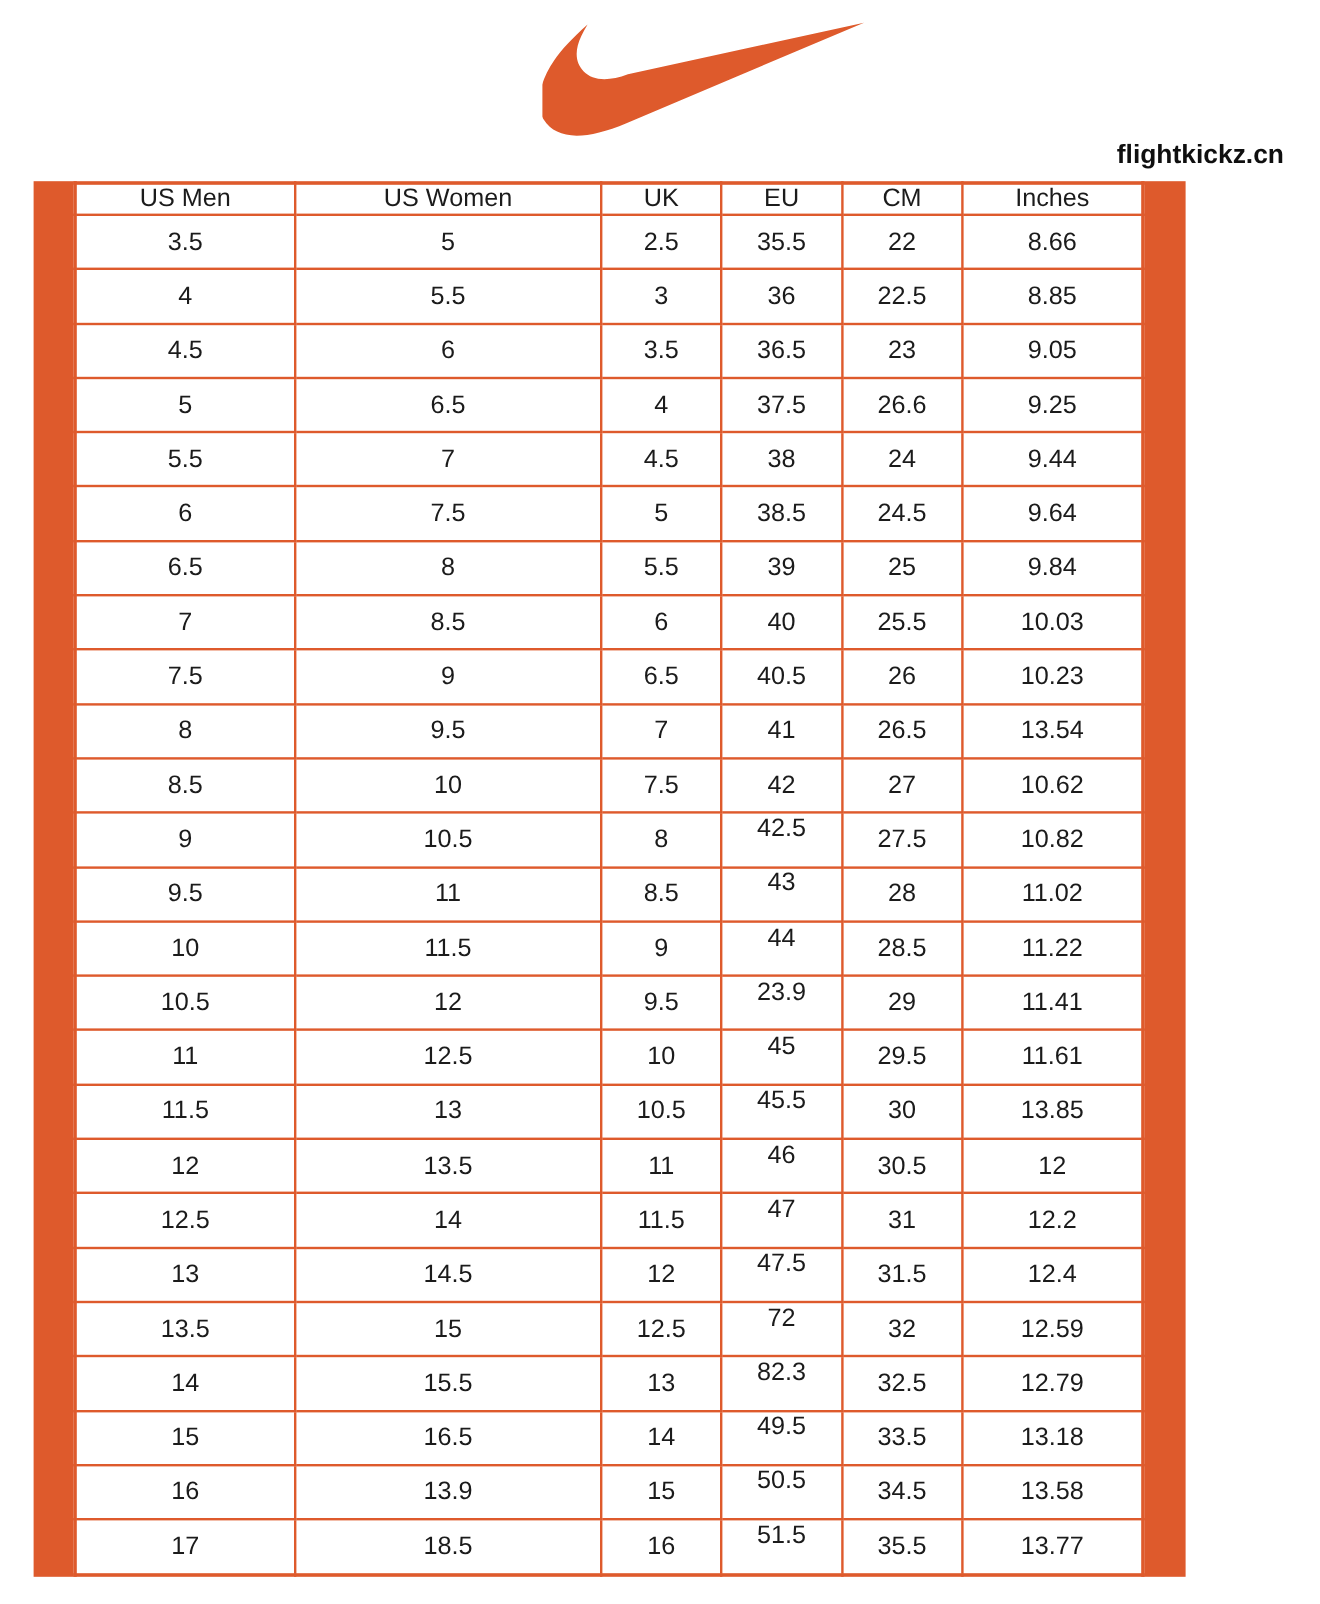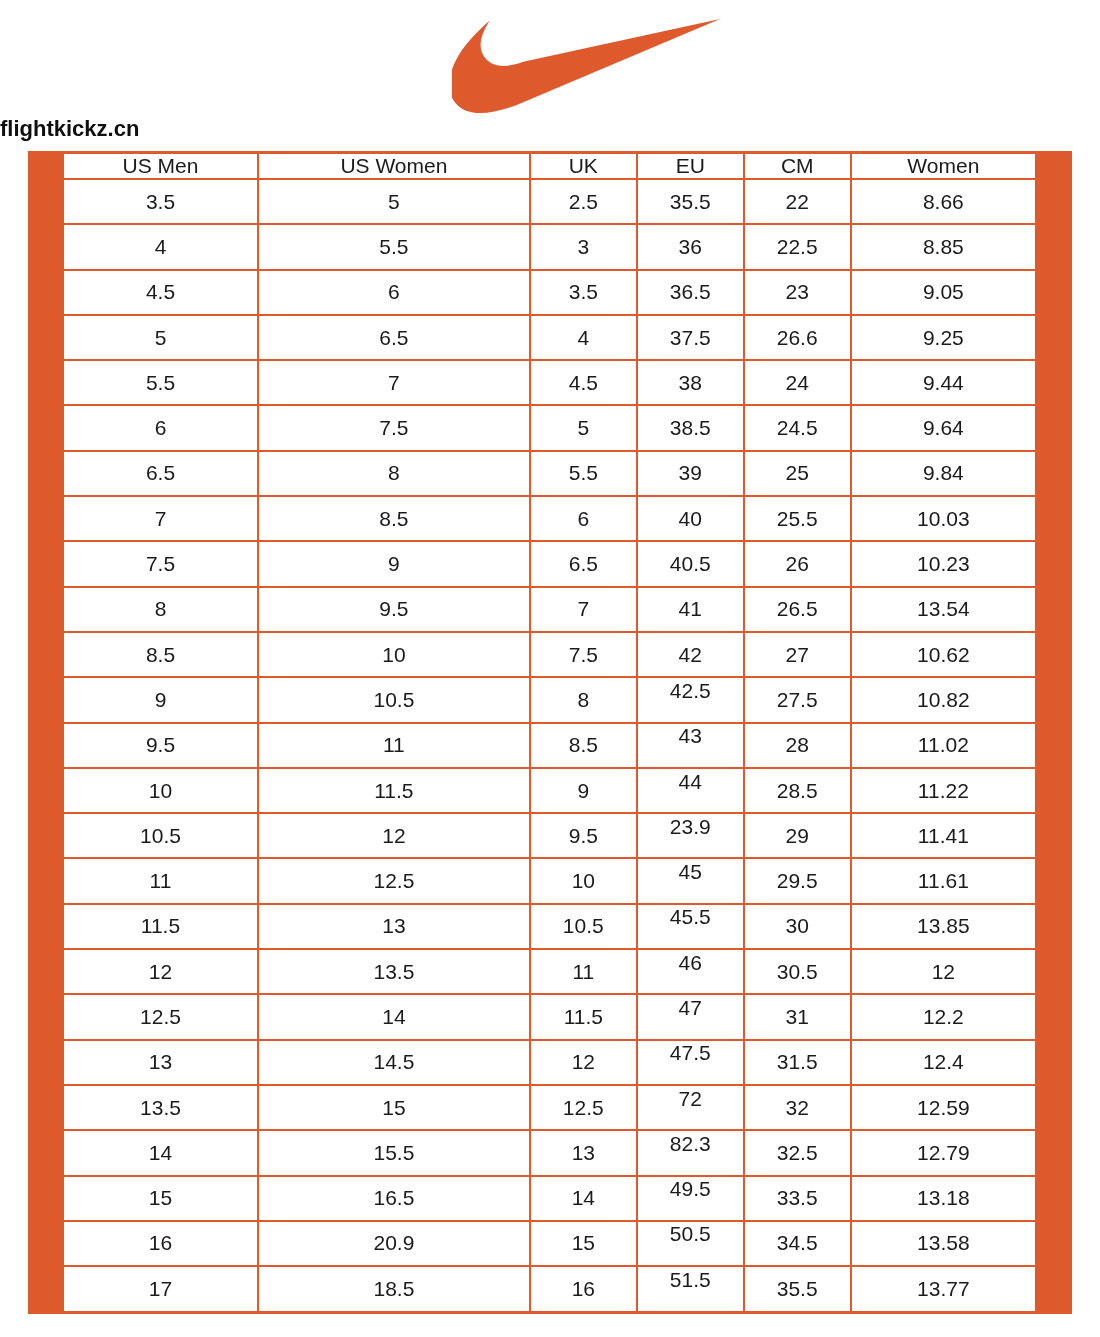--- a/index.html
+++ b/index.html
@@ -23,30 +23,31 @@
     top: 18px;
     width: 268px;
     height: 96px;
   }
   .swoosh path { fill: var(--accent); }
   .brand {
     position: absolute;
     top: 114px;
     left: 0;
     width: 1070px;
+    text-align: right;
     font-size: 22px;
     line-height: 30px;
     font-weight: 600;
     color: #0f0f0f;
   }
   .band {
     position: absolute;
     left: 28px;
     top: 151px;
-    width: 1044px;
+    width: 960px;
     height: 1163px;
     display: flex;
   }
   .bar { background: var(--accent); flex: 0 0 auto; }
   .bar.left  { width: 33px; }
   .bar.right { width: 34px; }
   .size-table {
     flex: 1 1 auto;
     height: 100%;
     border-collapse: collapse;
@@ -85,21 +86,21 @@
 <div class="band">
   <div class="bar left"></div>
   <table class="size-table">
     <thead>
       <tr id="header-row">
           <th>US Men</th>
           <th>US Women</th>
           <th>UK</th>
           <th>EU</th>
           <th>CM</th>
-          <th>Women</th>
+          <th>Inches</th>
         </tr>
     </thead>
     <tbody id="body-rows">
         <tr>
           <td><span>3.5</span></td>
           <td><span>5</span></td>
           <td><span>2.5</span></td>
           <td><span>35.5</span></td>
           <td><span>22</span></td>
           <td><span>8.66</span></td>
@@ -275,21 +276,21 @@
         <tr>
           <td><span>15</span></td>
           <td><span>16.5</span></td>
           <td><span>14</span></td>
           <td><span class="raised">49.5</span></td>
           <td><span>33.5</span></td>
           <td><span>13.18</span></td>
         </tr>
         <tr>
           <td><span>16</span></td>
-          <td><span>20.9</span></td>
+          <td><span>13.9</span></td>
           <td><span>15</span></td>
           <td><span class="raised">50.5</span></td>
           <td><span>34.5</span></td>
           <td><span>13.58</span></td>
         </tr>
         <tr>
           <td><span>17</span></td>
           <td><span>18.5</span></td>
           <td><span>16</span></td>
           <td><span class="raised">51.5</span></td>

